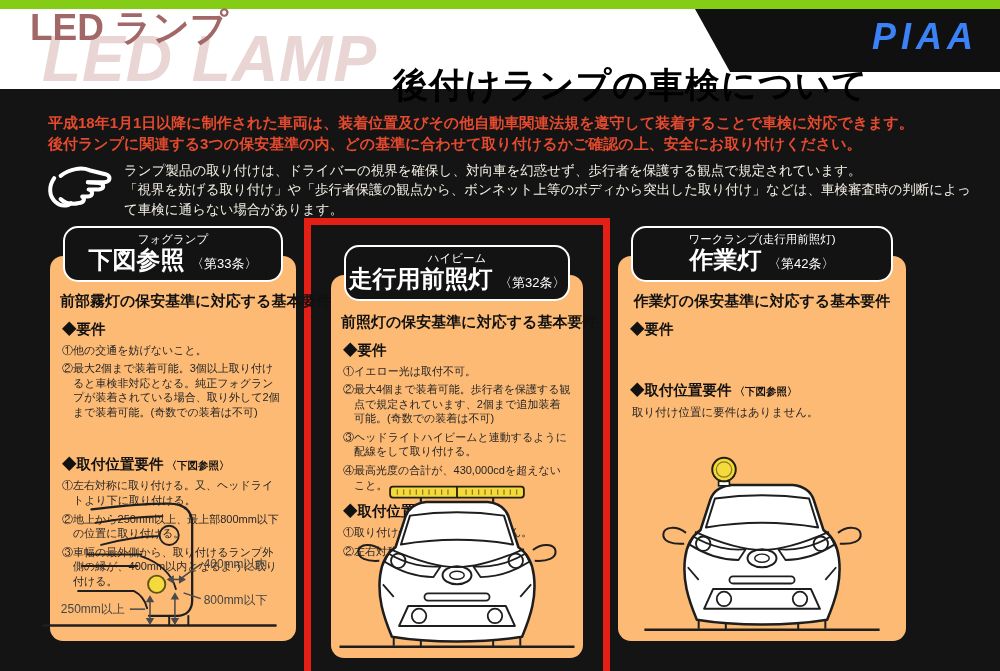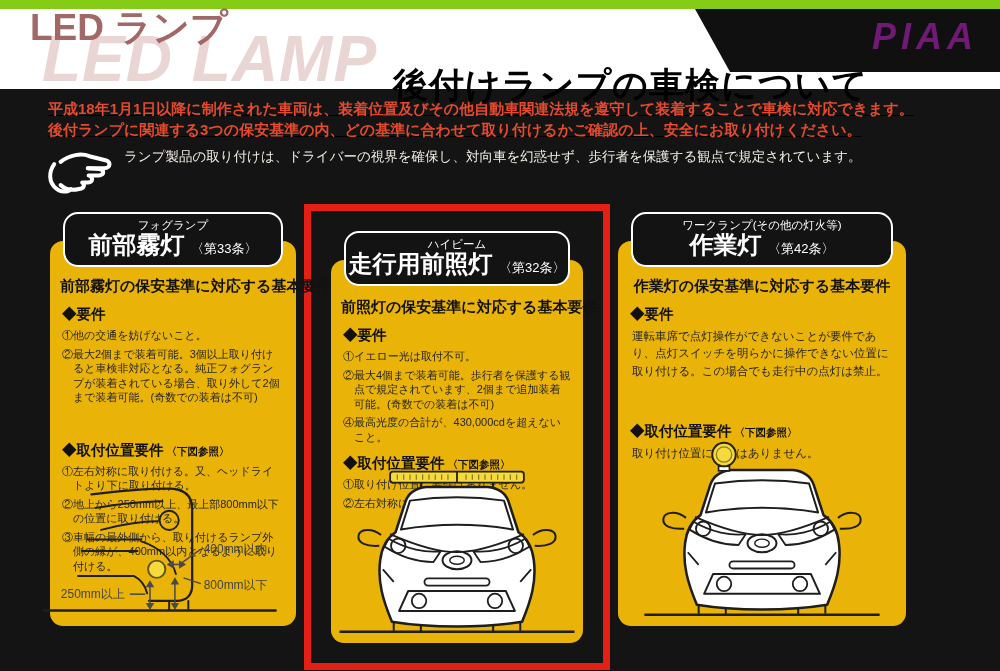--- a/index.html
+++ b/index.html
@@ -10,42 +10,42 @@
   .header { position:relative; height:89px; background:#ffffff; border-top:9px solid #84cc16; }
   .brand { position:absolute; left:30px; top:2px; width:390px; height:96px; }
   .brand-en { position:absolute; left:12px; top:16px; font-size:64px; line-height:1;
               font-weight:900; font-style:italic; color:#e9d5d3; letter-spacing:1px; white-space:nowrap; }
   .brand-jp { position:absolute; left:0; top:-2px; font-size:37px; line-height:1;
               font-weight:900; color:#a26868; white-space:nowrap; }
   .page-title { position:absolute; left:393px; top:53px; font-size:35px; font-weight:900;
                 color:#000000; letter-spacing:1px; white-space:nowrap; }
   .logo-plate { position:absolute; right:0; top:0; width:305px; height:63px; background:#101010;
                 clip-path:polygon(0 0, 100% 0, 100% 100%, 11.5% 100%); }
-  .logo-text { position:absolute; right:22px; top:10px; color:#701a75; font-size:36px; line-height:1;
+  .logo-text { position:absolute; right:22px; top:10px; color:#3b82f6; font-size:36px; line-height:1;
                font-weight:900; font-style:italic; letter-spacing:5px; }
 
   
-  .red-intro { padding:9px 20px 0 48px;text-decoration:underline; }
+  .red-intro { padding:23px 20px 0 48px; }
   .red-line { color:#e34a2e; font-size:15px; font-weight:bold; line-height:1.42; white-space:nowrap; }
   .note-row { display:flex; align-items:flex-start; padding:3px 28px 0 42px; }
   .hand-wrap { flex:0 0 82px; margin-top:1px; }
   .note-text { color:#f3efe4; font-size:13.5px; line-height:1.45; padding-top:3px; }
 
   
   .columns { display:flex; gap:8px; padding:7px 0 0 50px; align-items:flex-start; }
   .col { position:relative; }
   .col-1 { width:246px; }
   .col-3 { width:288px; }
   .hl-wrap { width:306px; border:7px solid #e41f16; padding:20px; margin-top:-8px; }
   .badge { position:relative; z-index:2; margin:0 13px -26px; background:#131313; border:2.5px solid #ffffff;
            border-radius:15px; text-align:center; color:#ffffff; padding:5px 2px 7px; }
   .badge-tag { font-size:11.5px; line-height:1.15; }
   .badge-name { font-size:24px; font-weight:900; line-height:1.1; white-space:nowrap; }
   .badge-article { font-size:13px; font-weight:normal; }
-  .card { position:relative; z-index:1; background:#eab308; border-radius:13px;
+  .card { position:relative; z-index:1; background:#fdba74; border-radius:13px;
           padding:36px 10px 6px; height:385px; }
   .hl-wrap .card { height:383px; padding-top:38px; }
   .card-subtitle { text-align:center; font-size:15px; font-weight:900; color:#111; margin-bottom:9px; white-space:nowrap; }
   .sec-heading { font-size:14.5px; font-weight:900; color:#111; margin:7px 2px 3px; }
   .sec-ref { font-size:10.5px; font-weight:bold; margin-left:3px; }
   .item { font-size:11px; color:#262626; line-height:1.32; margin:4px 2px; padding-left:1em; text-indent:-1em; }
   .item.plain { padding-left:2px; text-indent:0; font-size:11.5px; line-height:1.5; }
   .diagram { position:absolute; left:50%; transform:translateX(-50%); bottom:5px; }
   .diagram svg { display:block; }
   .dim-label { font-size:12.5px; fill:#454545; font-family:"Liberation Sans", sans-serif; }
@@ -80,30 +80,31 @@
       <svg width="74" height="56" viewBox="0 0 90 70">
         <g fill="none" stroke="#ffffff" stroke-width="5" stroke-linecap="round" stroke-linejoin="round">
           <path d="M14,24 C7,34 7,46 16,54 C22,60 31,59 35,55"></path>
           <path d="M22,21 C34,12 48,10 58,14 L78,19 C85,21 85,28 77,29 L56,29"></path>
           <path d="M56,29 L70,30 C77,31 77,37 70,38 L57,38 C63,40 63,46 56,47 L49,47 C53,50 51,55 45,55 C37,57 28,56 22,50"></path>
         </g>
       </svg>
     </div>
     <div class="note-text">
       <span>ランプ製品の取り付けは、ドライバーの視界を確保し、対向車を幻惑せず、歩行者を保護する観点で規定されています。</span><br>
+      <span>「視界を妨げる取り付け」や「歩行者保護の観点から、ボンネット上等のボディから突出した取り付け」などは、車検審査時の判断によって車検に通らない場合があります。</span>
     </div>
   </div>
 
   <div class="columns">
 
     <section class="col col-1">
       <div class="badge">
         <div class="badge-tag">フォグランプ</div>
         <div class="badge-name">
-          <span>前部霧灯</span>
+          <span>下図参照</span>
           <span class="badge-article">〈第33条〉</span>
         </div>
       </div>
       <div class="card">
         <div class="card-subtitle">前部霧灯の保安基準に対応する基本要件</div>
         <div class="sec-heading">◆要件</div>
         <p class="item">①他の交通を妨げないこと。</p>
         <p class="item">②最大2個まで装着可能。3個以上取り付けると車検非対応となる。純正フォグランプが装着されている場合、取り外して2個まで装着可能。(奇数での装着は不可)</p>
         <div class="sec-heading" style="margin-top:36px;">
           <span>◆取付位置要件</span><span class="sec-ref">〈下図参照〉</span>
@@ -152,20 +153,21 @@
           <div class="badge-name">
             <span>走行用前照灯</span>
             <span class="badge-article">〈第32条〉</span>
           </div>
         </div>
         <div class="card">
           <div class="card-subtitle">前照灯の保安基準に対応する基本要件</div>
           <div class="sec-heading">◆要件</div>
           <p class="item">①イエロー光は取付不可。</p>
           <p class="item">②最大4個まで装着可能。歩行者を保護する観点で規定されています、2個まで追加装着可能。(奇数での装着は不可)</p>
+          <p class="item">③ヘッドライトハイビームと連動するように配線をして取り付ける。</p>
           <p class="item">④最高光度の合計が、430,000cdを超えないこと。</p>
           <div class="sec-heading" style="margin-top:10px;">
             <span>◆取付位置要件</span><span class="sec-ref">〈下図参照〉</span>
           </div>
           <p class="item">①取り付け位置に要件はありません。</p>
           <p class="item">②左右対称に取り付ける。</p>
           <div class="diagram">
             <svg width="266" height="188" viewBox="0 0 280 208">
               <g fill="none" stroke="#1e1e1e" stroke-width="2.8" stroke-linejoin="round">
                 <path d="M10,201 L270,201"></path>
@@ -194,30 +196,29 @@
                 <path d="M100,36 V41 M180,36 V41" stroke="#1e1e1e" stroke-width="2.4" fill="none"></path>
               </g>
             </svg>
           </div>
         </div>
       </section>
     </div>
 
     <section class="col col-3">
       <div class="badge">
-        <div class="badge-tag">ワークランプ(その他の灯火等)</div>
+        <div class="badge-tag">ワークランプ(走行用前照灯)</div>
         <div class="badge-name">
           <span>作業灯</span>
           <span class="badge-article">〈第42条〉</span>
         </div>
       </div>
       <div class="card">
         <div class="card-subtitle">作業灯の保安基準に対応する基本要件</div>
         <div class="sec-heading">◆要件</div>
-        <p class="item plain">運転車席で点灯操作ができないことが要件であり、点灯スイッチを明らかに操作できない位置に取り付ける。この場合でも走行中の点灯は禁止。</p>
         <div class="sec-heading" style="margin-top:42px;">
           <span>◆取付位置要件</span><span class="sec-ref">〈下図参照〉</span>
         </div>
         <p class="item plain">取り付け位置に要件はありません。</p>
         <div class="diagram">
           <svg width="266" height="190" viewBox="0 0 280 210">
             <g fill="none" stroke="#1e1e1e" stroke-width="2.8" stroke-linejoin="round" transform="translate(0,2)">
               <path d="M10,201 L270,201"></path>
               <path d="M70,176 L70,200 M100,178 L100,201 M180,178 L180,201 M210,176 L210,200" stroke-width="2.2"></path>
               <path d="M68,190 C58,166 52,146 55,122 C57,106 63,97 72,91 L83,57 C87,46 96,42 106,41 L174,41 C184,42 193,46 197,57 L208,91 C217,97 223,106 225,122 C228,146 222,166 212,190 C170,197 110,197 68,190 Z" fill="#ffffff"></path>

